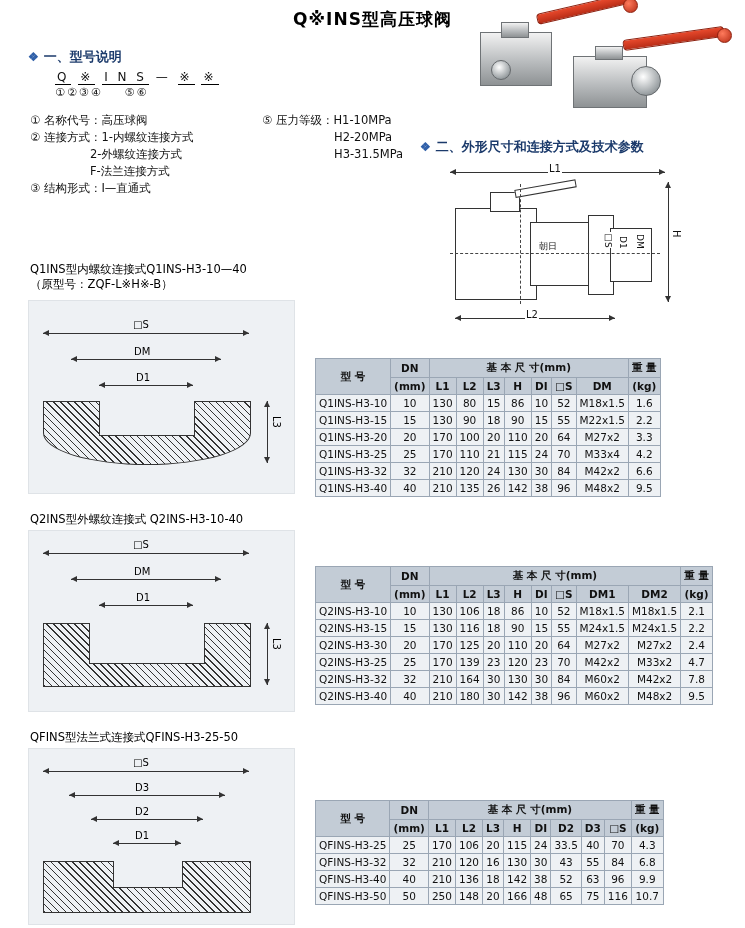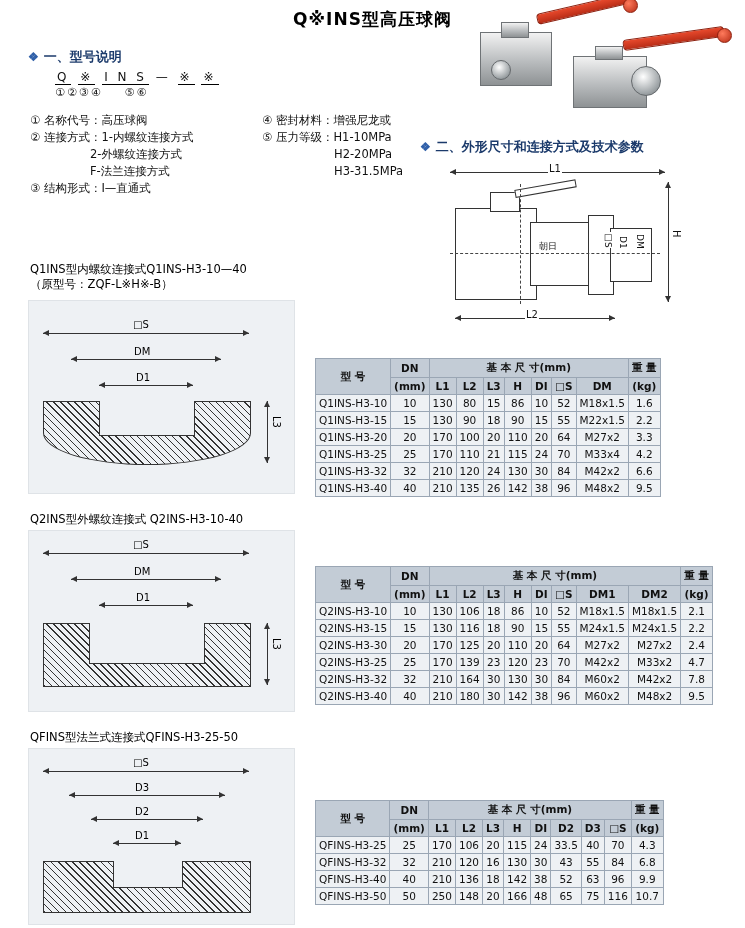--- a/index.html
+++ b/index.html
@@ -110,21 +110,20 @@
 
   <div class="legend" id="legendL">
     <div class="row">① 名称代号：高压球阀</div>
     <div class="row">② 连接方式：1-内螺纹连接方式</div>
     <div class="row ind">2-外螺纹连接方式</div>
     <div class="row ind">F-法兰连接方式</div>
     <div class="row">③ 结构形式：I—直通式</div>
   </div>
 
   <div class="legend" id="legendR">
-    <div class="row">④ 密封材料：增强尼龙或</div>
     <div class="row">⑤ 压力等级：H1-10MPa</div>
     <div class="row ind3">H2-20MPa</div>
     <div class="row ind3">H3-31.5MPa</div>
   </div>
 
   <div class="photo">
 
     <div class="v-body" style="left:25px;top:28px;width:70px;height:52px;"></div>
     <div class="v-port" style="left:36px;top:56px;width:18px;height:18px;"></div>
     <div class="v-handle" style="left:82px;top:10px;width:90px;height:9px;transform:rotate(-13deg);transform-origin:left center;"></div>

